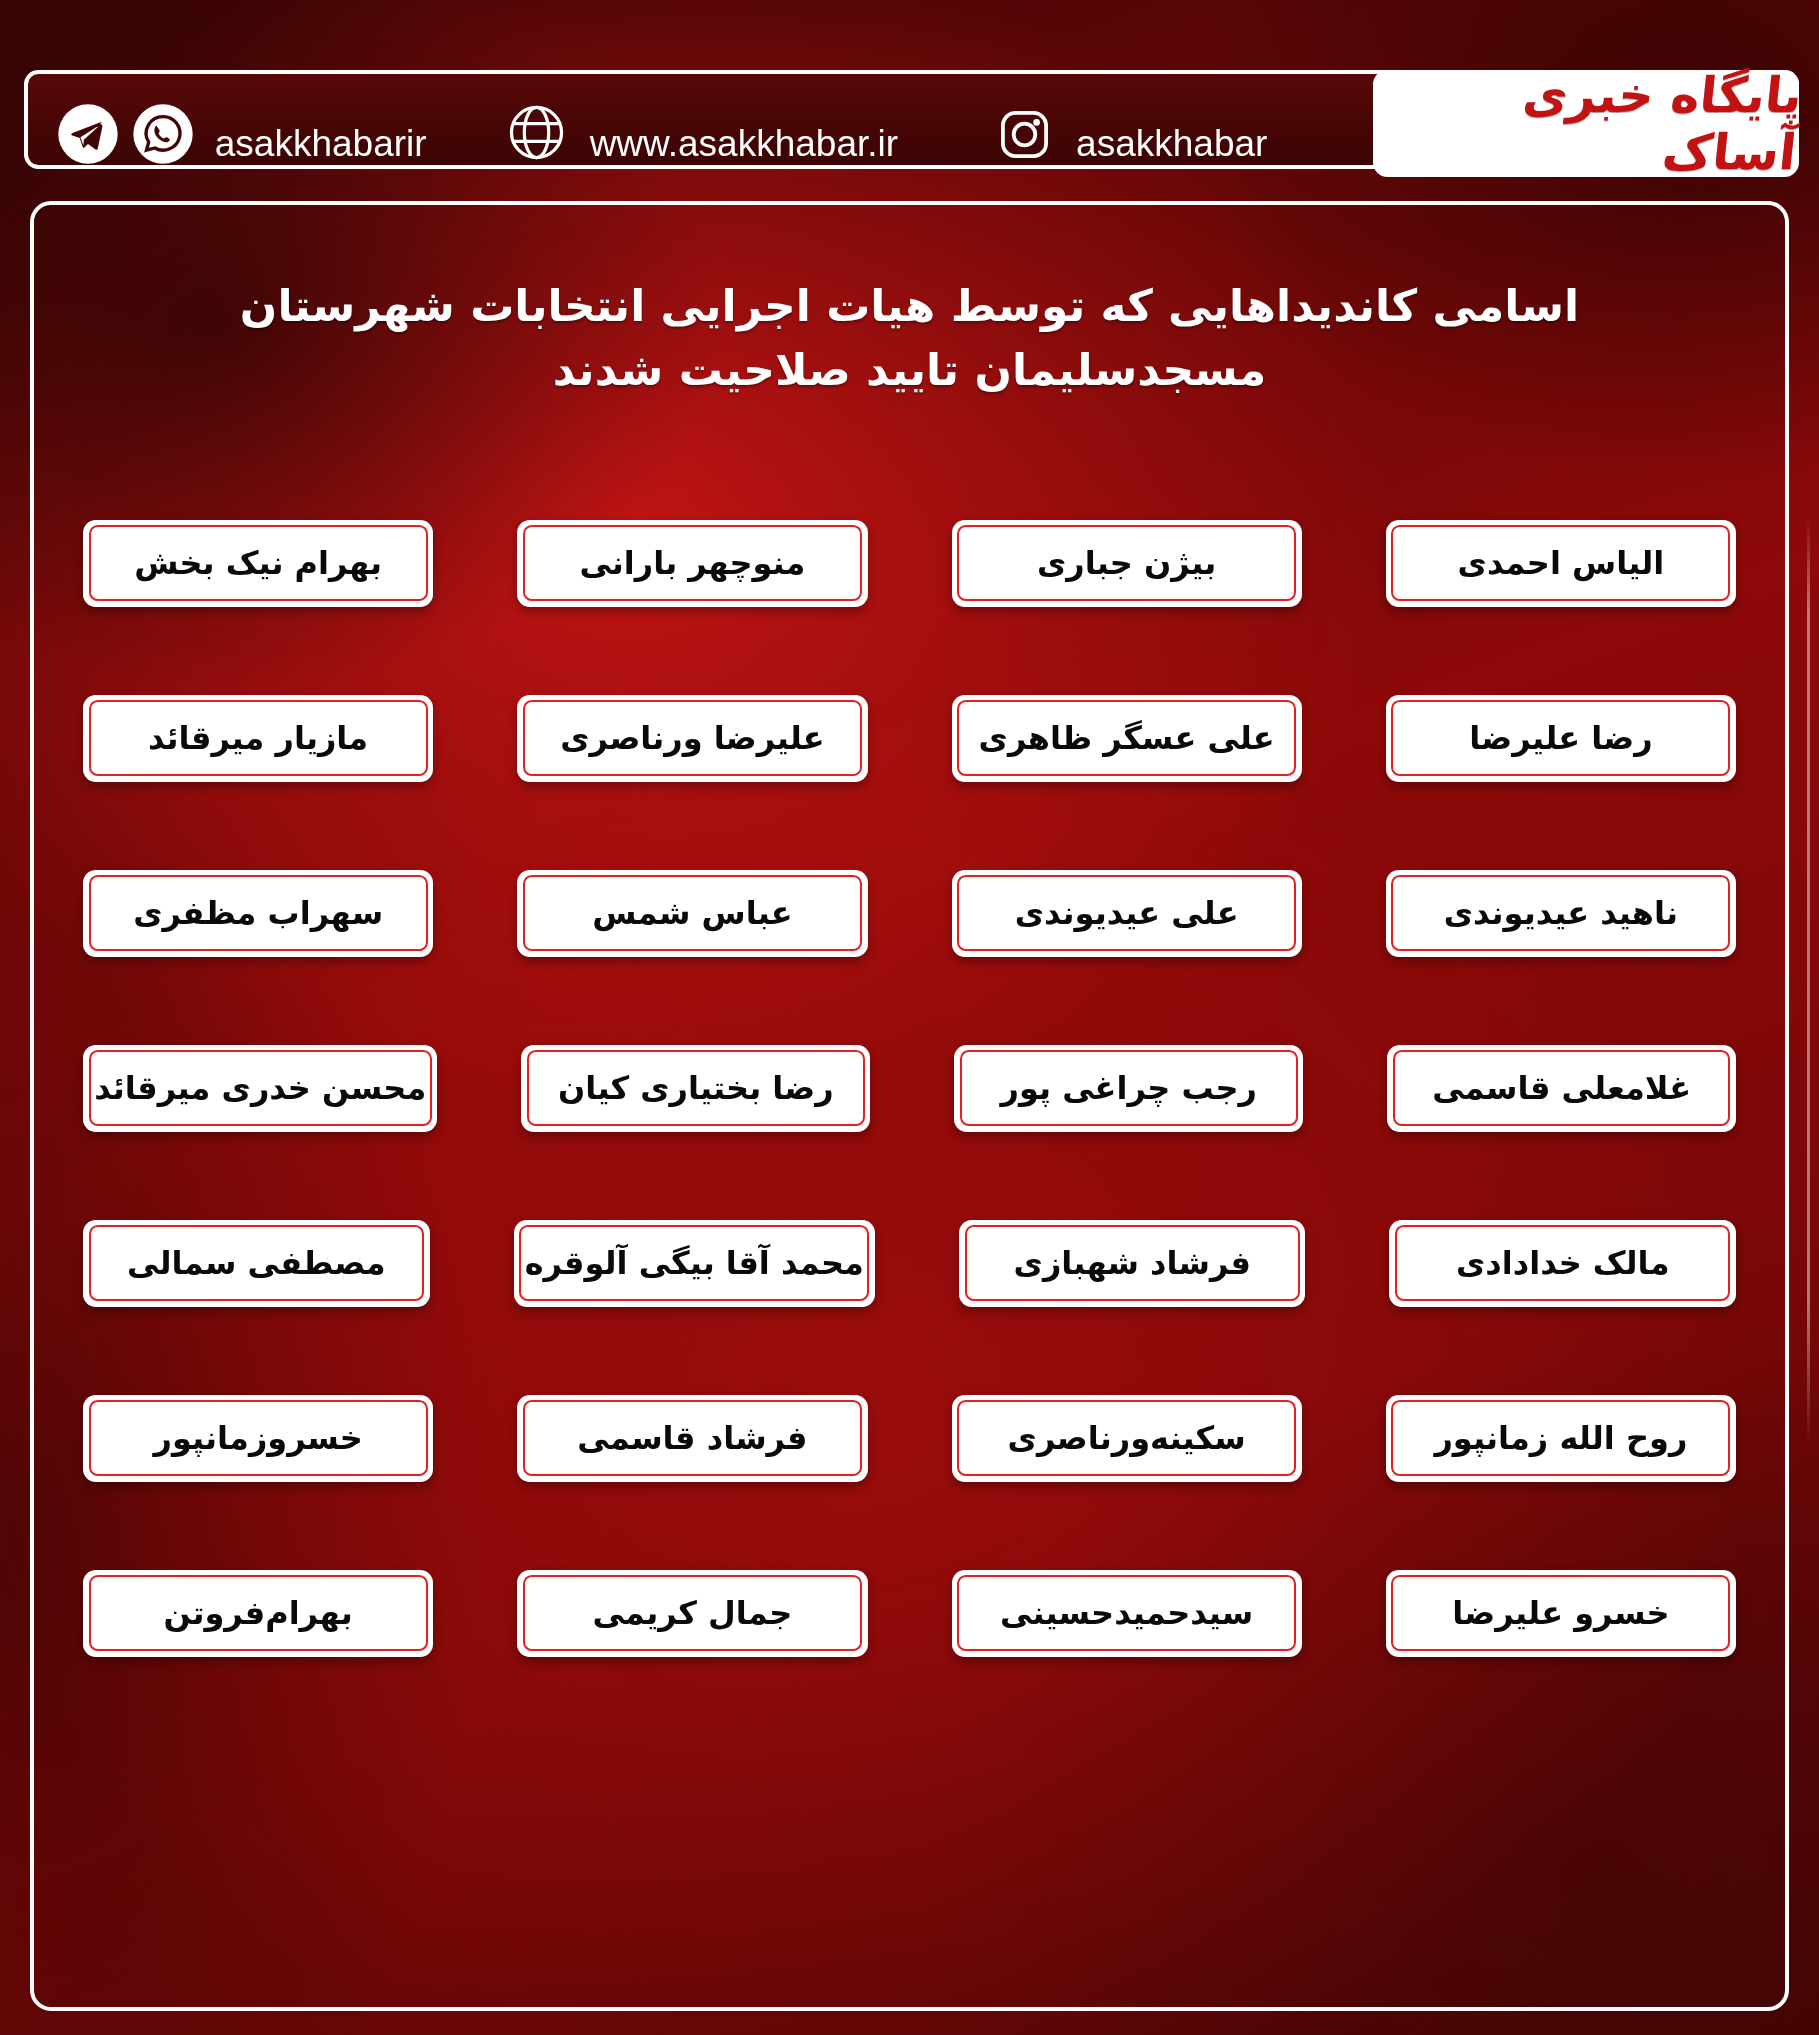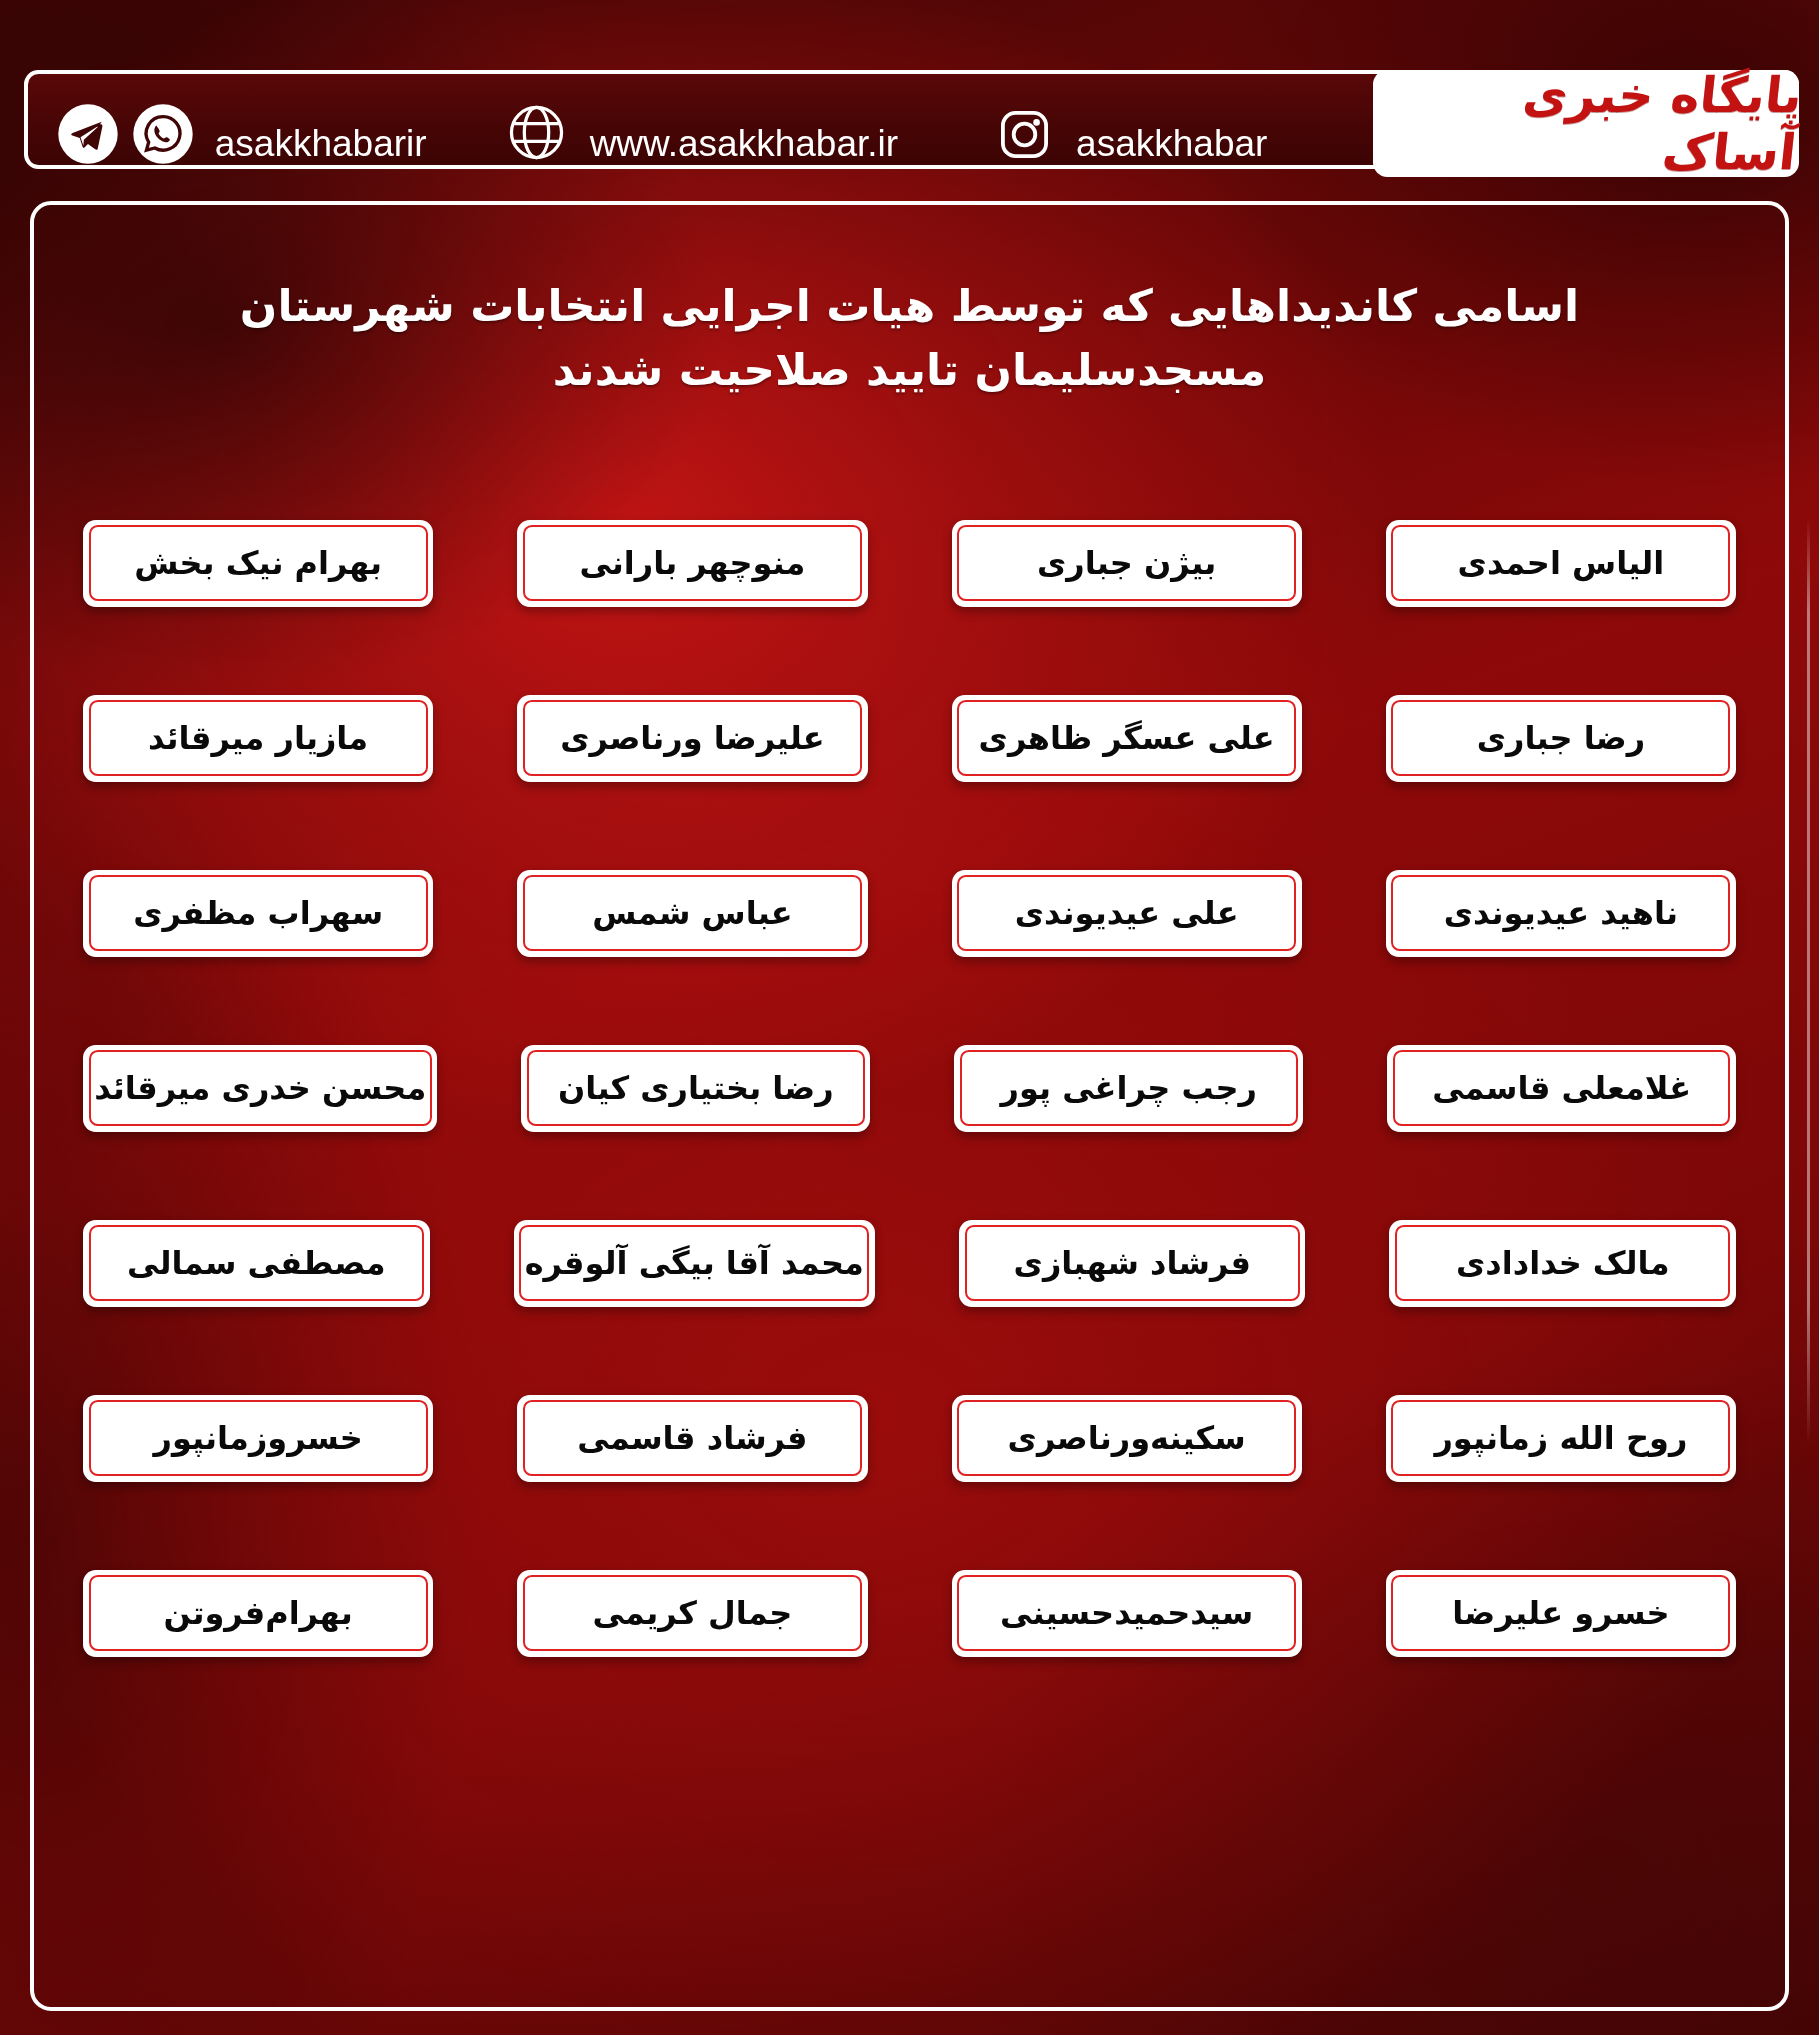--- a/index.html
+++ b/index.html
@@ -140,21 +140,21 @@
       <div class="name-box">
           <span>منوچهر بارانی</span>
         </div>
       <div class="name-box">
           <span>بهرام نیک بخش</span>
         </div>
     </div>
 
     <div class="row">
       <div class="name-box">
-          <span>رضا جباری</span>
+          <span>رضا علیرضا</span>
         </div>
       <div class="name-box">
           <span>علی عسگر ظاهری</span>
         </div>
       <div class="name-box">
           <span>علیرضا ورناصری</span>
         </div>
       <div class="name-box">
           <span>مازیار میرقائد</span>
         </div>

